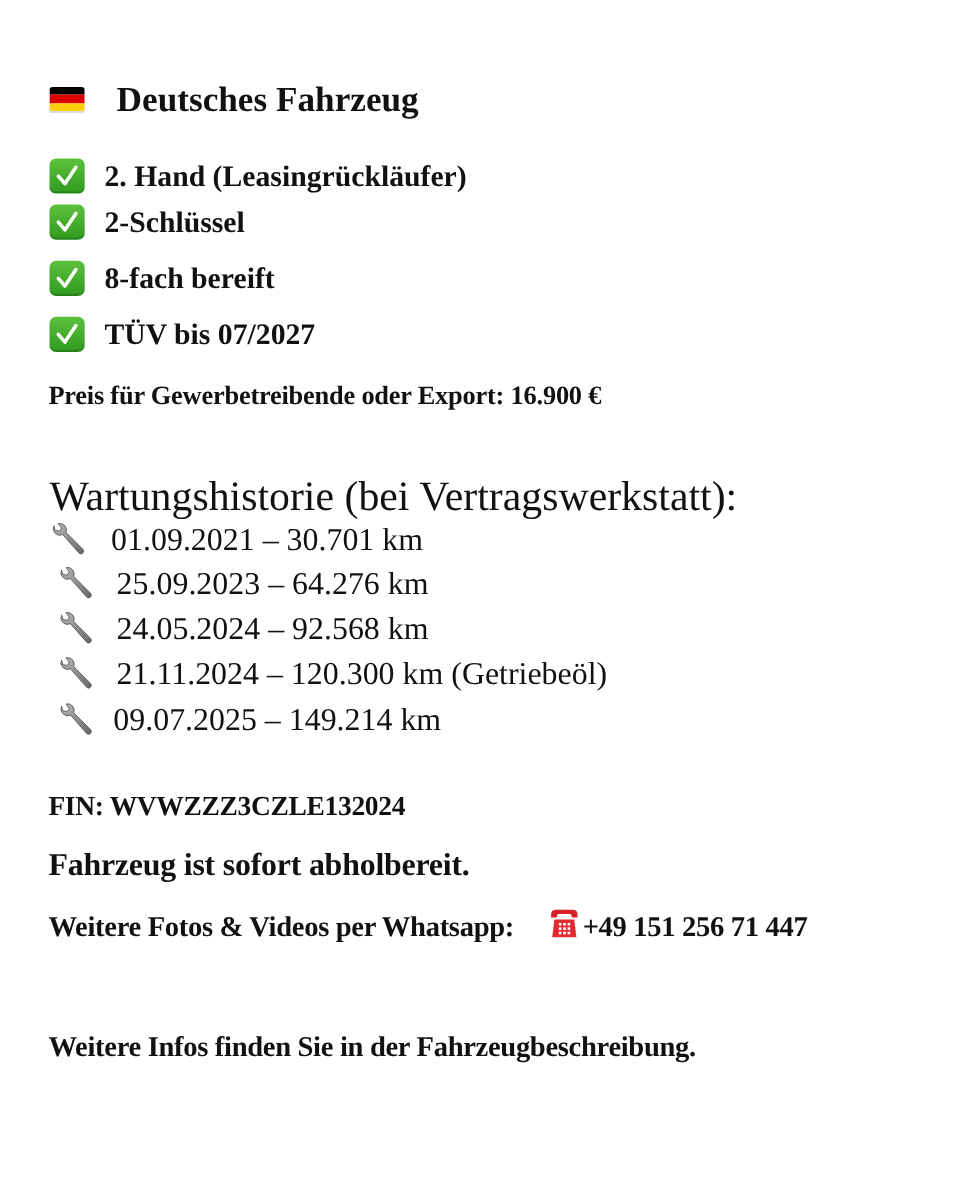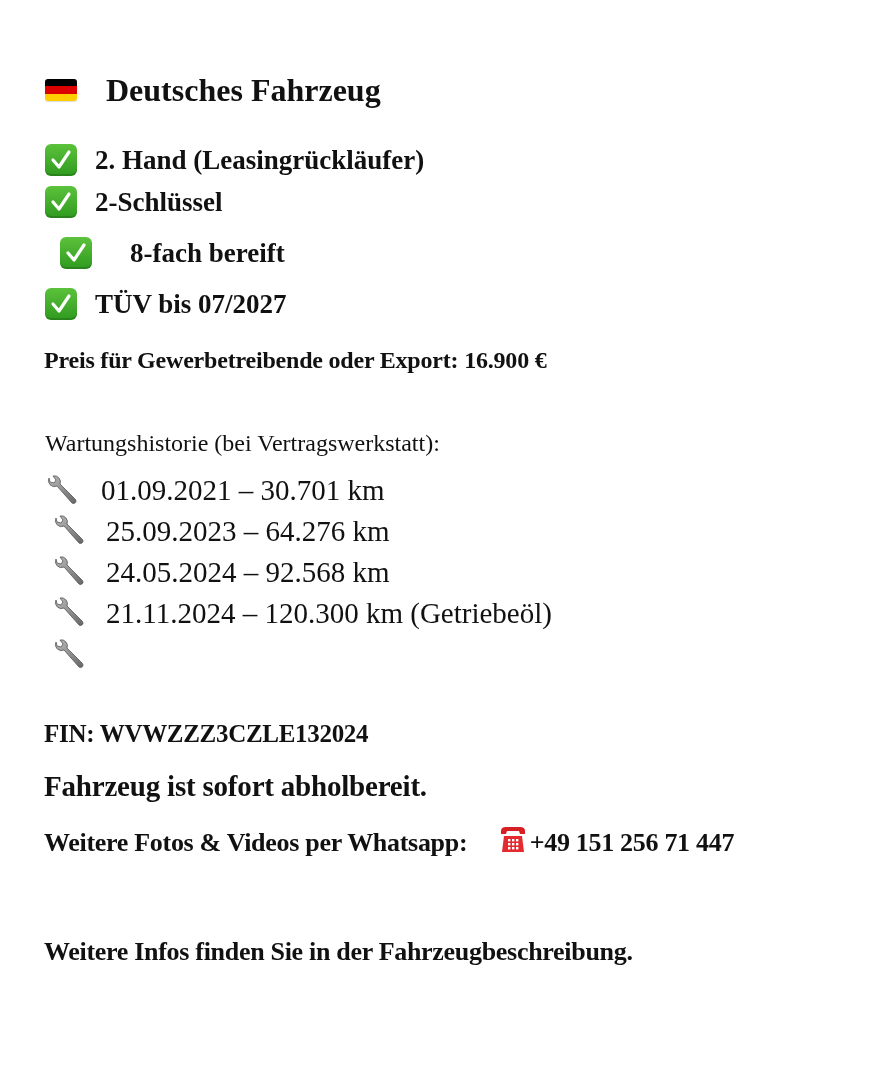--- a/index.html
+++ b/index.html
@@ -52,42 +52,42 @@
   <span class="b" style="font-size:27px; margin-left:18px;">2. Hand (Leasingrückläufer)</span>
 </div>
 <div class="abs" style="left:45px; top:186px; display:flex; align-items:center;">
   <span class="check">
       <svg width="22" height="22" viewBox="0 0 22 22">
         <path d="M3 11 L9 18 L19 3" fill="none" stroke="#fff" stroke-width="3.2" stroke-linecap="round" stroke-linejoin="round"></path>
       </svg>
     </span>
   <span class="b" style="font-size:27px; margin-left:18px;">2-Schlüssel</span>
 </div>
-<div class="abs" style="left:60px; top:237px; display:flex; align-items:center;gap:20px;">
+<div class="abs" style="left:45px; top:237px; display:flex; align-items:center;">
   <span class="check">
       <svg width="22" height="22" viewBox="0 0 22 22">
         <path d="M3 11 L9 18 L19 3" fill="none" stroke="#fff" stroke-width="3.2" stroke-linecap="round" stroke-linejoin="round"></path>
       </svg>
     </span>
   <span class="b" style="font-size:27px; margin-left:18px;">8-fach bereift</span>
 </div>
 <div class="abs" style="left:45px; top:288px; display:flex; align-items:center;">
   <span class="check">
       <svg width="22" height="22" viewBox="0 0 22 22">
         <path d="M3 11 L9 18 L19 3" fill="none" stroke="#fff" stroke-width="3.2" stroke-linecap="round" stroke-linejoin="round"></path>
       </svg>
     </span>
   <span class="b" style="font-size:27px; margin-left:18px;">TÜV bis 07/2027</span>
 </div>
 
 <div class="abs b" style="left:44px; top:347px; font-size:24px; letter-spacing:-0.2px;">Preis für Gewerbetreibende oder Export: 16.900 €</div>
 
-<div class="abs" style="left:45px; top:430px; font-size:24px;">Wartungshistorie (bei Vertragswerkstatt):</div>
+<div class="abs" style="left:45px; top:430px; font-size:38px;">Wartungshistorie (bei Vertragswerkstatt):</div>
 
-<div class="abs" style="left:45px; top:474px; display:flex; ">
+<div class="abs" style="left:45px; top:474px; display:flex; align-items:center;">
   <svg class="wrench" viewBox="0 0 32 34">
       <defs>
         <linearGradient id="wg" x1="0" y1="0" x2="1" y2="1">
           <stop offset="0" stop-color="#bbb"></stop>
           <stop offset="1" stop-color="#666"></stop>
         </linearGradient>
       </defs>
       <path d="M4 4 a6 6 0 0 0 8 8 L27 29 a2.5 2.5 0 0 0 3.5 -3.5 L15 10 a6 6 0 0 0 -7 -8 l3 4 -2 3 -4 -1 z" fill="url(#wg)" stroke="#555" stroke-width="0.8"></path>
     </svg>
   <span class="row-text" style="font-size:29px; margin-left:24px;">01.09.2021 – 30.701 km</span>
@@ -107,20 +107,21 @@
 <div class="abs" style="left:52px; top:596px; display:flex; align-items:center;">
   <svg class="wrench" viewBox="0 0 32 34">
       <path d="M4 4 a6 6 0 0 0 8 8 L27 29 a2.5 2.5 0 0 0 3.5 -3.5 L15 10 a6 6 0 0 0 -7 -8 l3 4 -2 3 -4 -1 z" fill="url(#wg)" stroke="#555" stroke-width="0.8"></path>
     </svg>
   <span class="row-text" style="font-size:29px; margin-left:22px;">21.11.2024 – 120.300 km (Getriebeöl)</span>
 </div>
 <div class="abs" style="left:52px; top:638px; display:flex; align-items:center;">
   <svg class="wrench" viewBox="0 0 32 34">
       <path d="M4 4 a6 6 0 0 0 8 8 L27 29 a2.5 2.5 0 0 0 3.5 -3.5 L15 10 a6 6 0 0 0 -7 -8 l3 4 -2 3 -4 -1 z" fill="url(#wg)" stroke="#555" stroke-width="0.8"></path>
     </svg>
+  <span class="row-text" style="font-size:29px; margin-left:19px;">09.07.2025 – 149.214 km</span>
 </div>
 
 <div class="abs b" style="left:44px; top:720px; font-size:25px; letter-spacing:-0.3px;">FIN: WVWZZZ3CZLE132024</div>
 
 <div class="abs b" style="left:44px; top:770px; font-size:29px; letter-spacing:-0.2px;">Fahrzeug ist sofort abholbereit.</div>
 
 <div class="abs b" style="left:44px; top:824px; font-size:26px; letter-spacing:-0.3px;">
   <span>Weitere Fotos &amp; Videos per Whatsapp:</span>
   <span style="display:inline-block; width:18px;"></span>
   <svg class="phone" viewBox="0 0 30 30">

